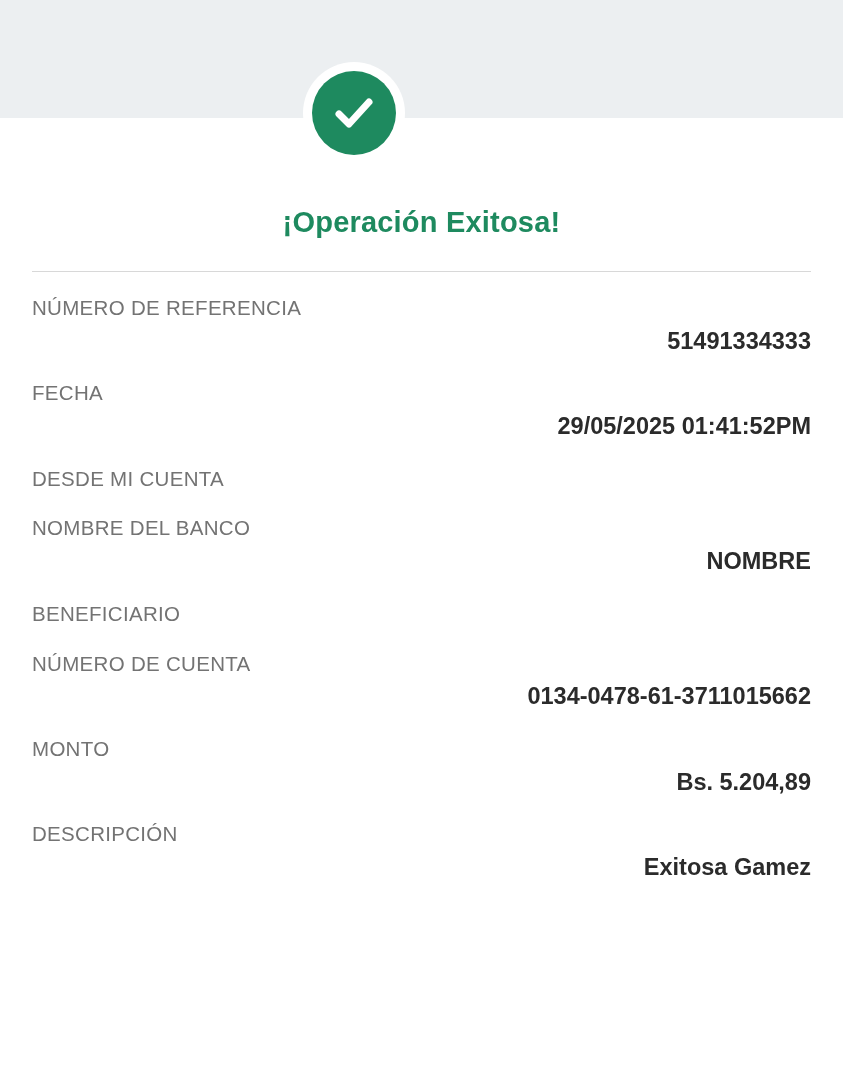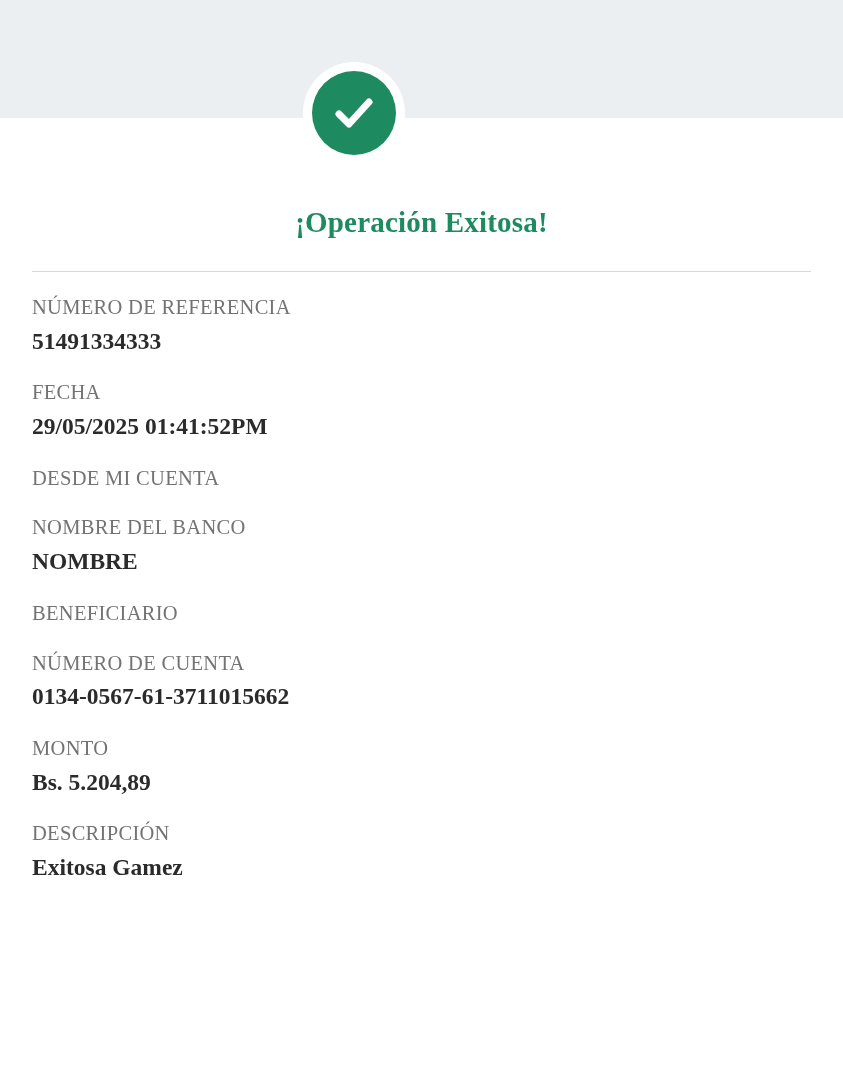--- a/index.html
+++ b/index.html
@@ -13,21 +13,20 @@
     font-family: "Liberation Sans", sans-serif;
     overflow: hidden;
   }
 
   .screen {
     position: relative;
     width: 707px;
     height: 1080px;
     background: #ffffff;
     box-sizing: border-box;
-    font-family: Liberation Serif, serif;
   }
 
   
   .top-band {
     position: absolute;
     top: 0;
     left: 0;
     width: 843px;
     height: 118px;
     background: #eceff1;
@@ -110,20 +109,21 @@
 
   .field-value {
     display: block;
     margin-top: 4px;
     font-size: 23.5px;
     font-weight: 700;
     color: #2b2b2b;
     line-height: 1.35;
     white-space: nowrap;
     overflow: hidden;
+    text-align: right;
   }
 </style>
 </head>
 <body>
 
 <div class="screen">
 
   <div class="top-band"></div>
 
   <div class="check-halo">
@@ -160,21 +160,21 @@
         <span class="field-label">NOMBRE DEL BANCO</span>
         <span class="field-value">NOMBRE</span>
       </div>
 
       <div class="field">
         <span class="field-label">BENEFICIARIO</span>
       </div>
 
       <div class="field">
         <span class="field-label">NÚMERO DE CUENTA</span>
-        <span class="field-value">0134-0567-61-3711015662</span>
+        <span class="field-value">0134-0478-61-3711015662</span>
       </div>
 
       <div class="field">
         <span class="field-label">MONTO</span>
         <span class="field-value">Bs. 5.204,89</span>
       </div>
 
       <div class="field">
         <span class="field-label">DESCRIPCIÓN</span>
         <span class="field-value">Exitosa Gamez</span>

